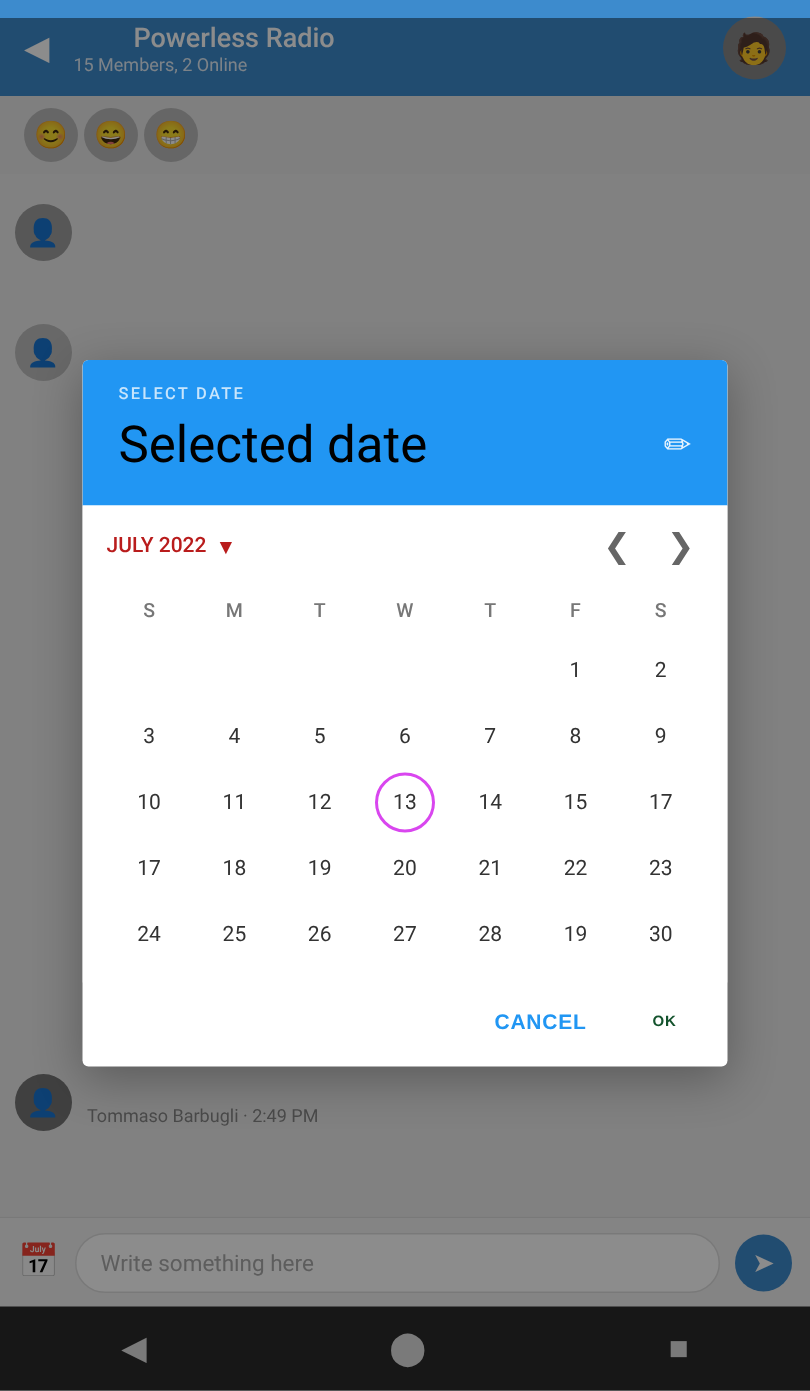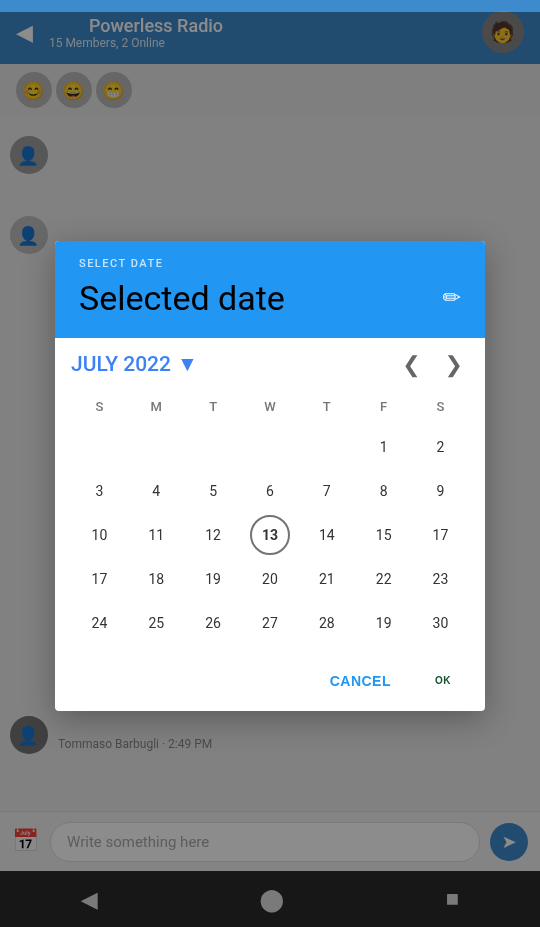--- a/index.html
+++ b/index.html
@@ -270,22 +270,22 @@
       flex: 1;
       font-size: 14px;
       font-weight: 500;
       color: #444;
       display: flex;
       align-items: center;
       gap: 6px;
     }
 
     .month-nav-label span {
-      font-size: 21px;
-      color: #3b82f6;
+      font-size: 14px;
+      color: #b91c1c;
     }
 
     .month-nav-arrows {
       display: flex;
       gap: 12px;
     }
 
     .month-nav-arrow {
       color: #666;
       font-size: 22px;
@@ -321,23 +321,23 @@
       align-items: center;
       justify-content: center;
       font-size: 14px;
       color: #333;
       cursor: pointer;
       border-radius: 50%;
       position: relative;
     }
 
     .cal-cell.selected {
-      border: 2px solid #737373;
-      border-radius: 50%;
-      font-weight: 700;
+      border: 2px solid #d946ef;
+      border-radius: 50%;
+      font-weight: 400;
     }
 
     .cal-cell.empty {
       color: transparent;
       pointer-events: none;
     }
 
     
     .dialog-footer {
       display: flex;

